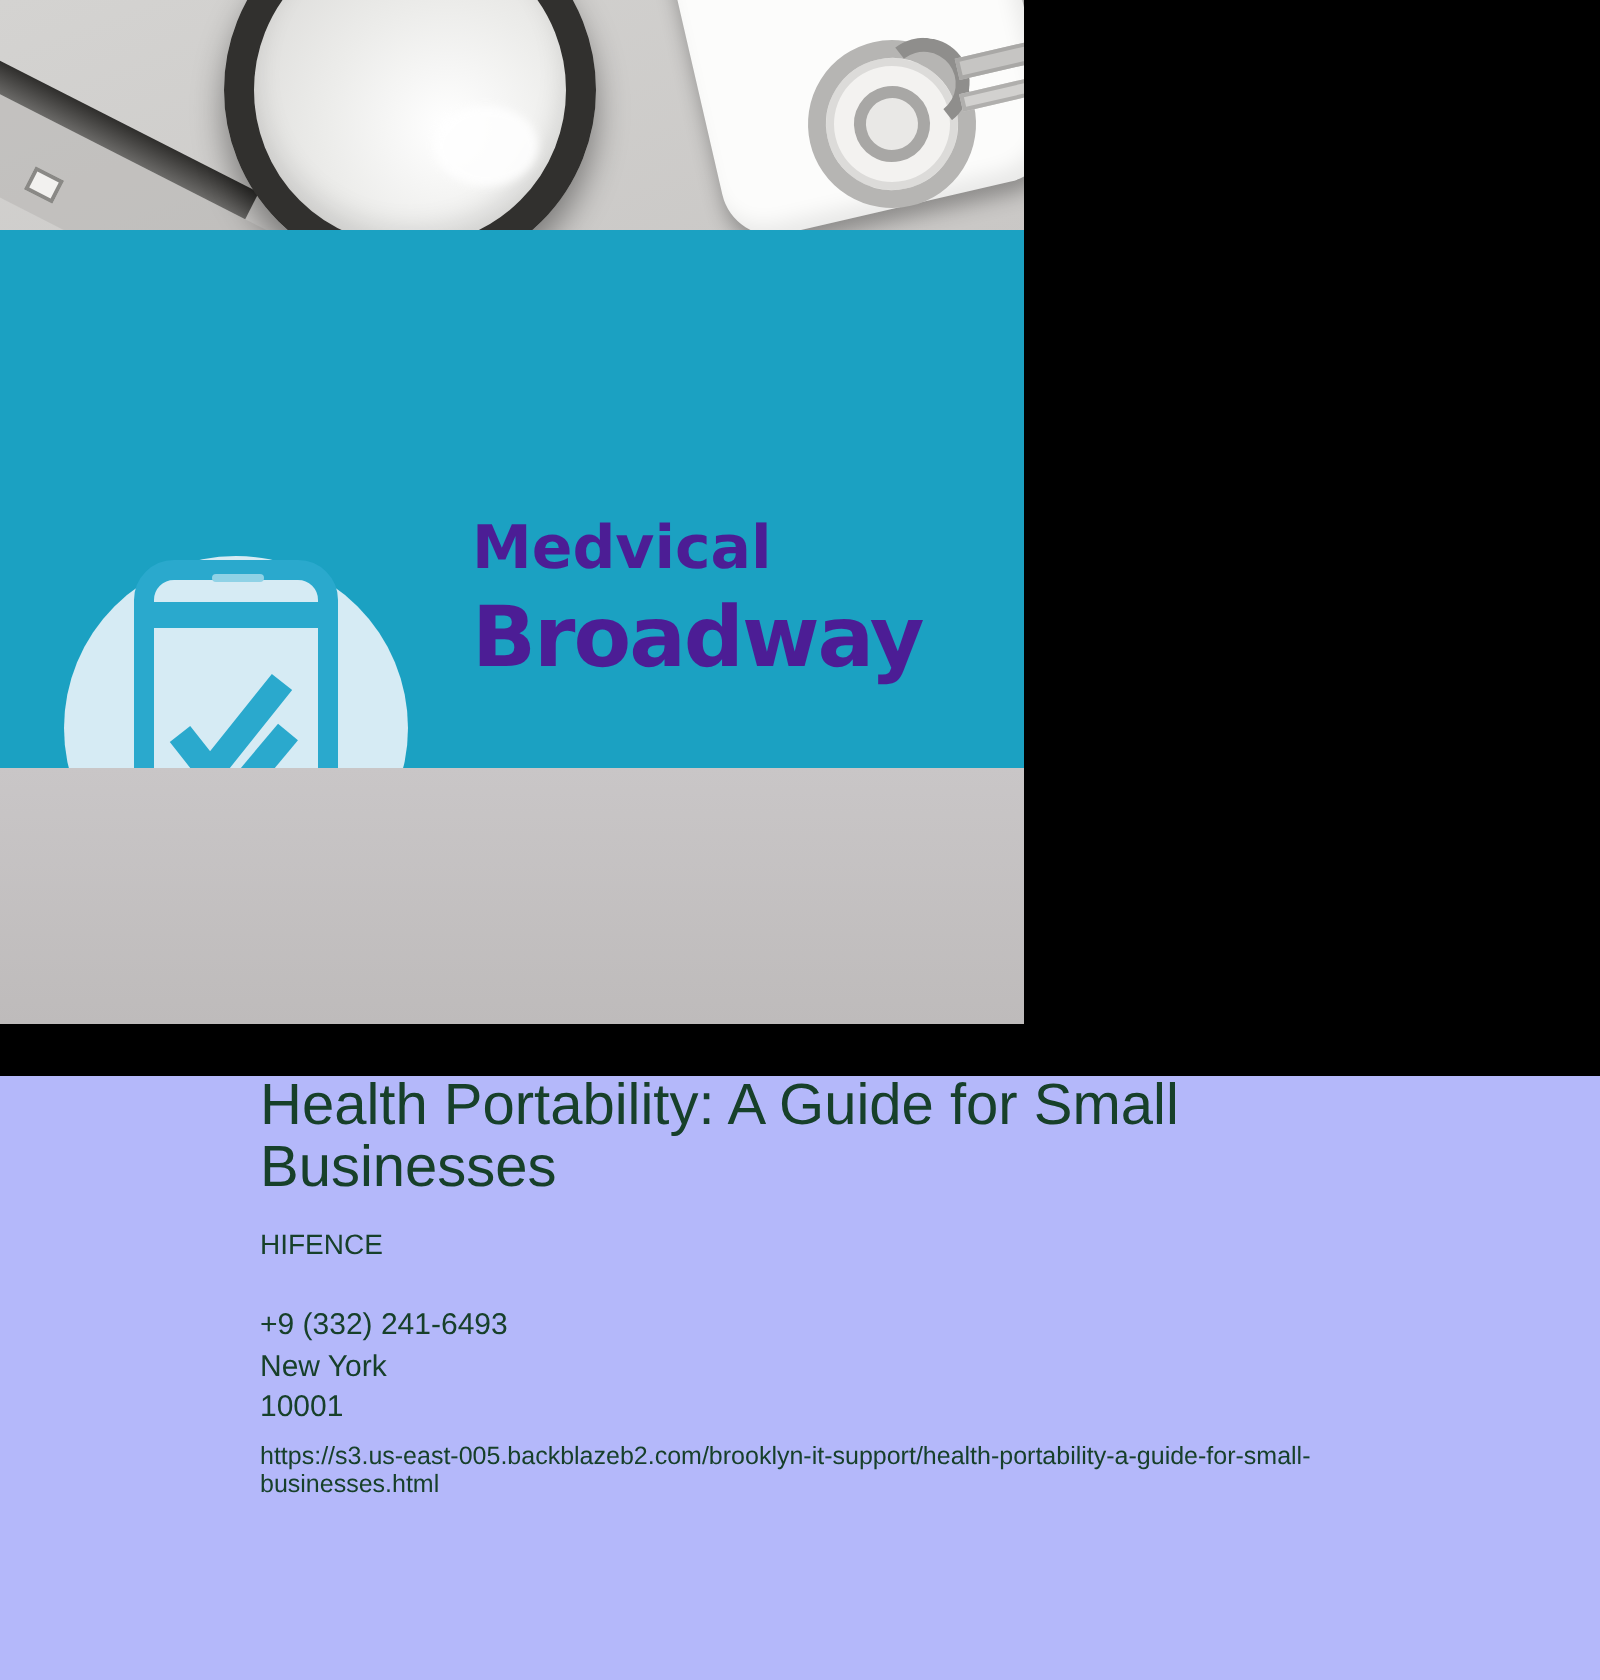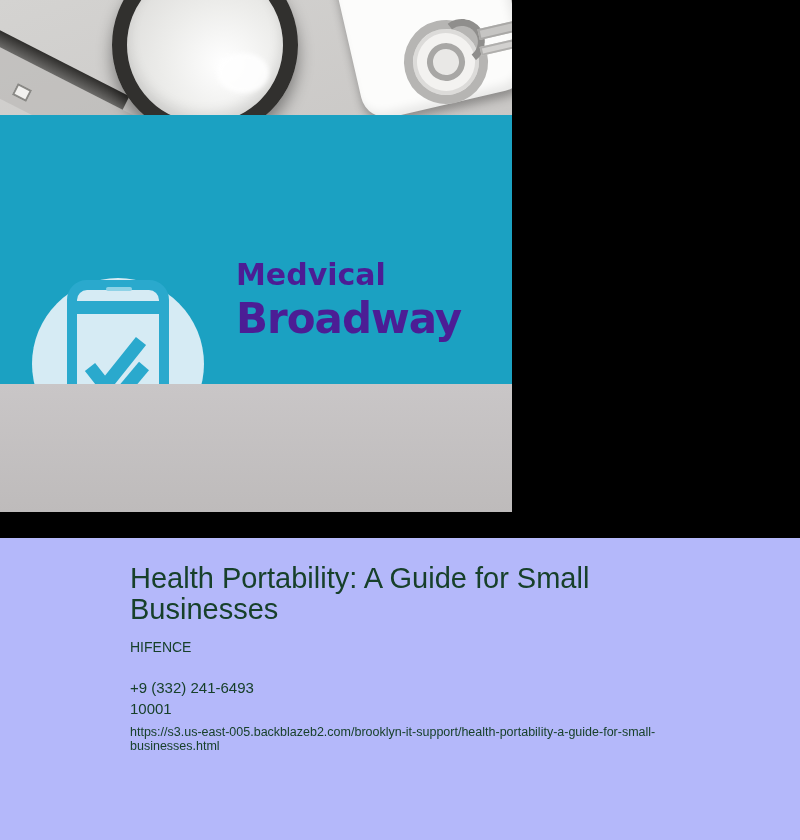--- a/index.html
+++ b/index.html
@@ -53,21 +53,21 @@
   .banner-line1 { font-family:"DejaVu Sans", sans-serif; font-weight:700; font-size:30px; line-height:38px; }
   .banner-line2 { font-family:"DejaVu Sans", sans-serif; font-weight:800; font-size:42px; line-height:49px; letter-spacing:-1px; }
   .banner-line3 { font-family:"DejaVu Sans", sans-serif; font-weight:800; font-size:42px; line-height:50px; letter-spacing:-1px; }
 
   
   .icons-strip { position:absolute; left:0; top:384px; width:512px; height:128px;
                  background:linear-gradient(180deg,#c9c6c7 0%,#bebbbb 100%); }
 
   
   .footer { position:absolute; left:0; top:538px; width:800px; height:302px; background:#b4b8fa; }
-  .footer-content { margin-left:130px; width:548px; padding-top:25px; color:#17402a; }
+  .footer-content { margin-left:130px; width:548px; color:#17402a; }
   .title { font-size:29px; line-height:31px; font-weight:400; color:#17402a; }
   .company { margin-top:14px; font-size:14px; font-weight:400; color:#17402a; }
   .contact { margin-top:23px; font-size:15px; line-height:20.5px; color:#17402a; }
   .url { margin-top:6px; font-size:12.5px; color:#17402a; }
 </style>
 </head>
 <body>
 
 <div class="page">
 
@@ -115,19 +115,20 @@
       
     </div>
   </div>
 
   <div class="footer">
     <div class="footer-content">
       <h1 class="title">Health Portability: A Guide for Small Businesses</h1>
       <div class="company">HIFENCE</div>
       <div class="contact">
         <div>+9 (332) 241-6493</div>
+        <div>New York</div>
         <div>10001</div>
       </div>
       <div class="url">https://s3.us-east-005.backblazeb2.com/brooklyn-it-support/health-portability-a-guide-for-small-businesses.html</div>
     </div>
   </div>
 
 </div>
 
 </body></html>

